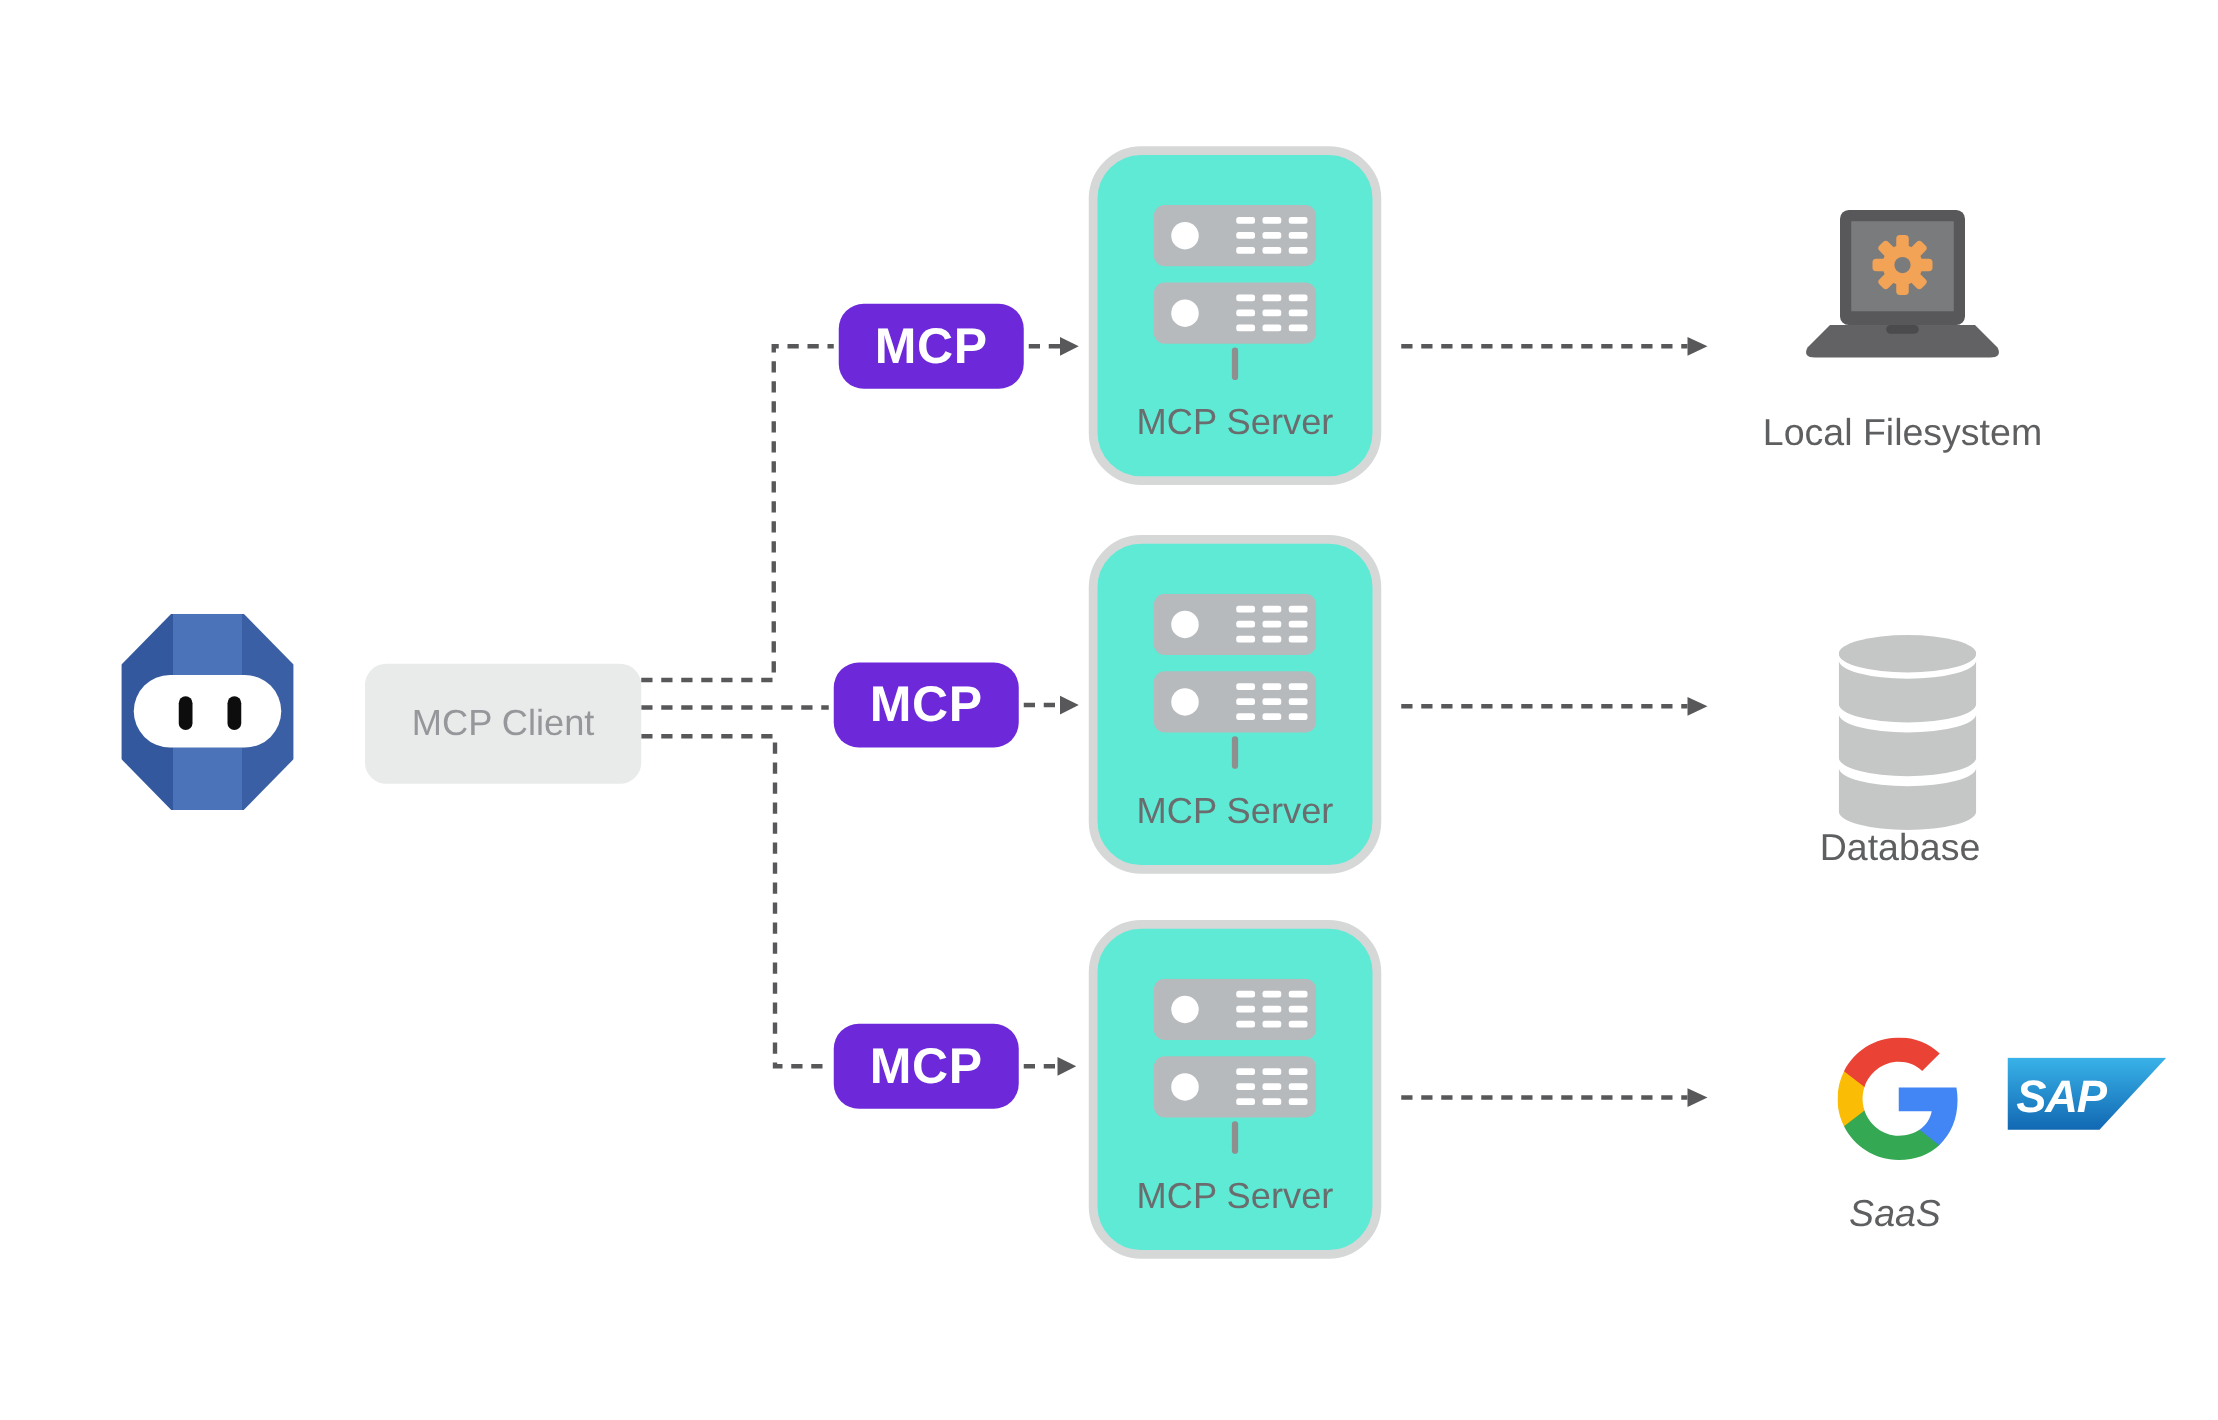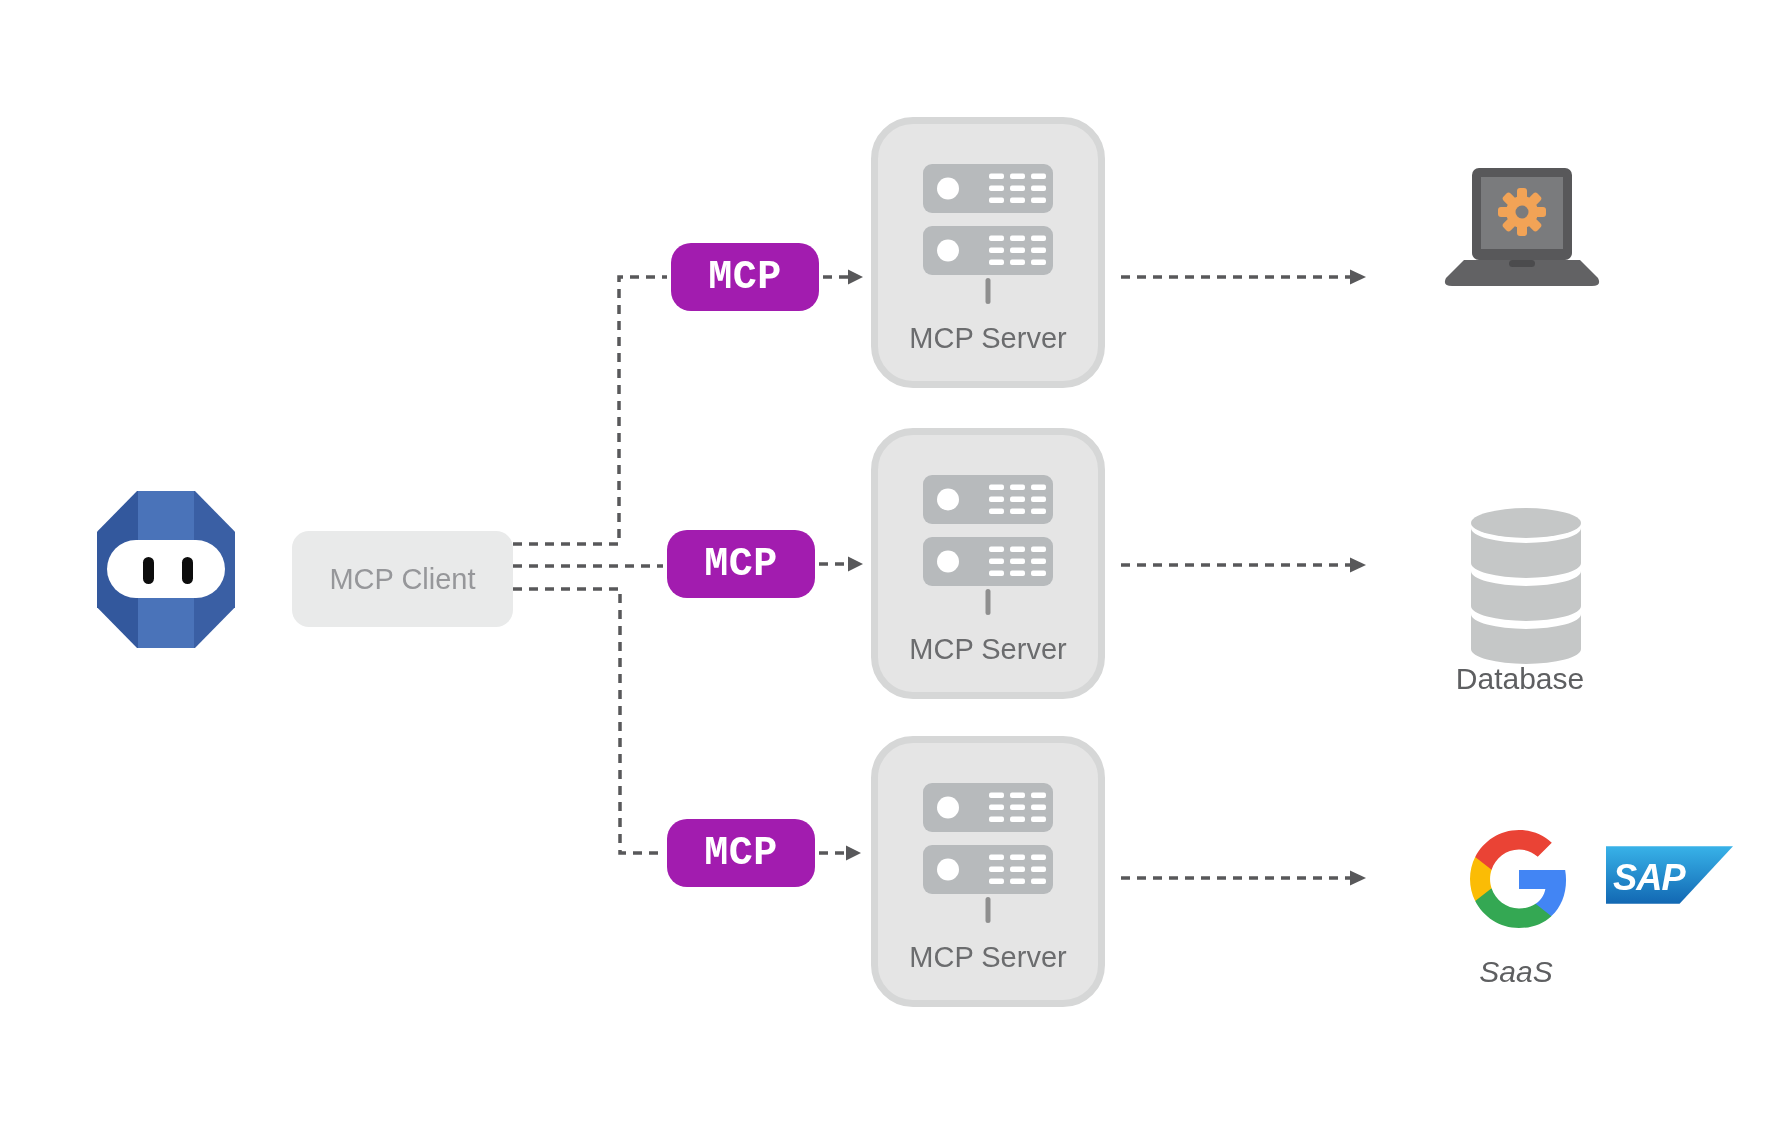--- a/index.html
+++ b/index.html
@@ -20,27 +20,27 @@
   .robot .face{position:absolute;left:10px;top:49px;width:118px;height:58px;background:#fff;border-radius:29px;}
   .robot .eye{position:absolute;top:66px;width:11px;height:27px;border-radius:6px;background:#0d0d0d;}
   .robot .eye.l{left:46px;} .robot .eye.r{left:85px;}
 
   
   .client-box{left:292px;top:517px;width:221px;height:96px;background:#e9eaea;border-radius:17px;
     display:flex;align-items:center;justify-content:center;z-index:2;margin-top:14px;}
   .client-box span{font-size:29px;color:#96979a;}
 
   
-  .mcp-btn{width:148px;height:68px;background:#a21caf;border-radius:20px;z-index:2;
-    display:flex;align-items:center;justify-content:center;font-family:Liberation Mono, monospace;}
+  .mcp-btn{width:148px;height:68px;background:#6d28d9;border-radius:20px;z-index:2;
+    display:flex;align-items:center;justify-content:center;}
   .mcp-btn span{color:#fff;font-weight:bold;font-size:40px;letter-spacing:.5px;}
   .mcp-1{left:671px;top:243px;} .mcp-2{left:667px;top:530px;} .mcp-3{left:667px;top:819px;}
 
   
-  .server-box{left:871px;width:234px;height:271px;background:#e5e5e5;border:7px solid #d6d7d7;
+  .server-box{left:871px;width:234px;height:271px;background:#5eead4;border:7px solid #d6d7d7;
     border-radius:42px;box-sizing:border-box;z-index:2;}
   .sb-1{top:117px;} .sb-2{top:428px;} .sb-3{top:736px;}
   .server-box svg.srv{position:absolute;left:45px;top:40px;}
   .server-label{position:absolute;left:0;top:198px;width:100%;text-align:center;
     font-size:29px;color:#6b6c6e;}
 
   
   .target-label{position:absolute;text-align:center;font-size:30px;color:#5e5f61;}
   .laptop{left:1442px;top:168px;z-index:2;}
   .lbl-fs{left:1372px;top:330px;width:300px;}
@@ -203,20 +203,21 @@
         <rect x="-5" y="-24" width="10" height="48" rx="3" transform="rotate(45)"></rect>
         <rect x="-5" y="-24" width="10" height="48" rx="3" transform="rotate(90)"></rect>
         <rect x="-5" y="-24" width="10" height="48" rx="3" transform="rotate(135)"></rect>
         <circle r="16"></circle>
       </g>
       <circle r="6.5" fill="#7a7b7d"></circle>
     </g>
     <path d="M22 92 L138 92 L156 110 Q160 118 150 118 L10 118 Q0 118 4 110 Z" fill="#626264"></path>
     <rect x="67" y="92" width="26" height="7" rx="3.5" fill="#4b4b4d"></rect>
   </svg>
+  <div class="target-label lbl-fs">Local Filesystem</div>
 
   <svg class="abs db" width="110" height="158" viewBox="0 0 110 158">
     <g fill="#c5c7c7">
       <ellipse cx="55" cy="15" rx="55" ry="15"></ellipse>
       <path d="M0 20 L0 55 A55 15 0 0 0 110 55 L110 20 A55 15 0 0 1 0 20 Z"></path>
       <path d="M0 63 L0 98 A55 15 0 0 0 110 98 L110 63 A55 15 0 0 1 0 63 Z"></path>
       <path d="M0 106 L0 141 A55 15 0 0 0 110 141 L110 106 A55 15 0 0 1 0 106 Z"></path>
     </g>
   </svg>
   <div class="target-label lbl-db">Database</div>

